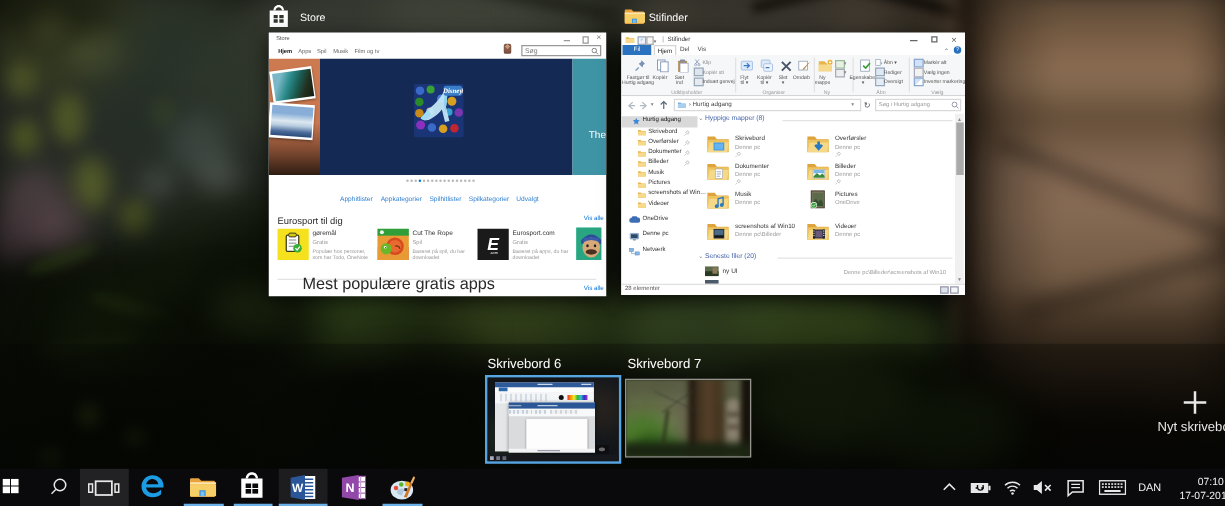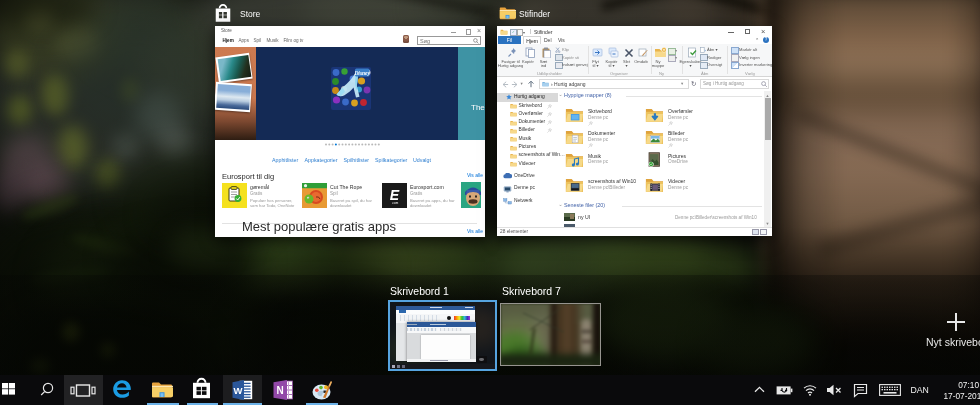--- a/index.html
+++ b/index.html
@@ -572,21 +572,21 @@
  <div class="abs" style="left:267px;top:65px;width:7px;height:136px;background:#f0f0f0;"></div>
  <div class="abs" style="left:268.5px;top:67px;font-size:4px;color:#888;">▲</div>
  <div class="abs" style="left:267.5px;top:71.5px;width:6px;height:42px;background:#aaa;"></div>
  <div class="abs" style="left:268.5px;top:194.5px;font-size:4px;color:#888;">▼</div>
  <div class="abs" style="left:0;top:201px;width:275px;height:9px;background:#fff;border-top:1px solid #e0e0e0;box-sizing:border-box;"></div>
  <div class="abs" style="left:3px;top:203px;font-size:4.8px;color:#555;">28 elementer</div>
  <div class="abs" style="left:255px;top:203px;width:5px;height:4px;border:0.5px solid #99a;background:#dde4ee;"></div>
  <div class="abs" style="left:263px;top:203px;width:5px;height:4px;border:0.5px solid #99a;background:#f4f6f8;"></div>
 </div>
 
-<div class="wlabel" style="left:390px;top:284.5px;font-size:10.5px;">Skrivebord 1</div>
+<div class="wlabel" style="left:390px;top:284.5px;font-size:10.5px;">Skrivebord 6</div>
 <div class="wlabel" style="left:502px;top:284.5px;font-size:10.5px;">Skrivebord 7</div>
 <div id="thumb1">
 <div class="abs" style="left:0;top:0;width:105px;height:67px;background:#12161b;"></div>
 <div class="blob" style="left:-5px;top:30px;width:50px;height:35px;background:#2a3420;opacity:.5;filter:blur(8px);"></div>
 <div class="blob" style="left:70px;top:5px;width:40px;height:40px;background:#3a2e22;opacity:.5;filter:blur(8px);"></div>
 <div class="abs" style="left:6px;top:3.5px;width:79px;height:55px;background:#eceef0;"></div>
 <div class="abs" style="left:6px;top:3.5px;width:79px;height:4px;background:#2e5a99;"></div>
 <div class="abs" style="left:40px;top:4.8px;width:12px;height:1.2px;background:#cdd8ea;"></div>
 <div class="abs" style="left:75px;top:4.8px;width:8px;height:1.2px;background:#cdd8ea;"></div>
 <div class="abs" style="left:6px;top:7.5px;width:79px;height:4px;background:#fbfcfd;"></div>

